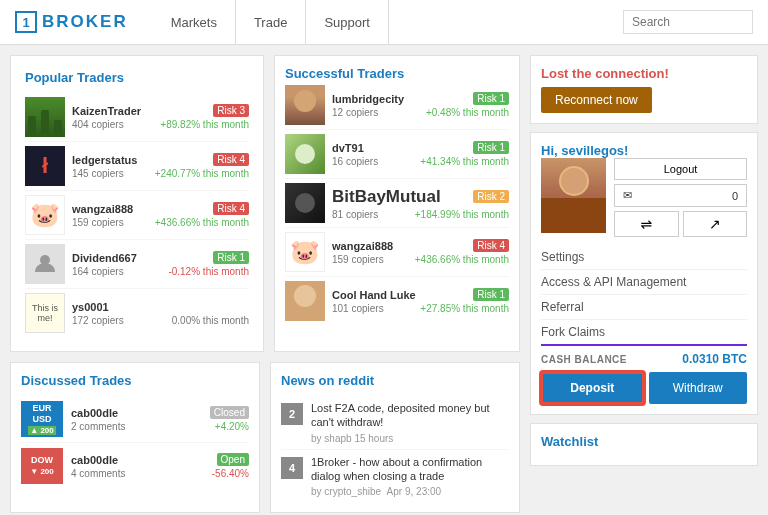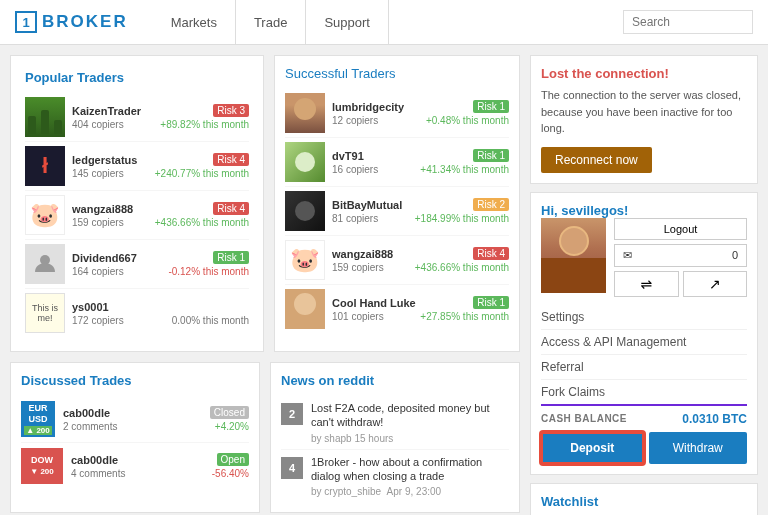--- a/index.html
+++ b/index.html
@@ -106,21 +106,21 @@
             </div>
             <div style="display:flex; justify-content:space-between; font-size:10px; color:#777; margin-top:2px;">
               <span>172 copiers</span>
               <span style="color:#777;">0.00% this month</span>
             </div>
           </div>
         </div>
       </div>
 
       <div style="flex:1; background:#fff; padding:10px; border:1px solid #e0e0e0;">
-        <div style="color:#1a7dc0; font-size:13px; font-weight:normal; margin-bottom:8px;">Successful Traders</div>
+        <div style="color:#1a7dc0; font-size:13px; font-weight:bold; ">Successful Traders</div>
 
         <div style="display:flex; align-items:center; padding:4px 0; border-bottom:1px solid #f5f5f5;">
           <div style="width:40px; height:40px; flex-shrink:0; margin-right:7px; background:#8b6553; display:flex; align-items:center; justify-content:center; overflow:hidden;">
             <div style="width:100%; height:100%; background:linear-gradient(to bottom, #c9956a 30%, #7a5040 100%); display:flex; align-items:flex-start; justify-content:center; padding-top:5px;">
               <div style="width:22px; height:22px; background:#d4a574; border-radius:50%;"></div>
             </div>
           </div>
           <div style="flex:1; min-width:0;">
             <div style="display:flex; align-items:center; justify-content:space-between;">
               <span style="font-size:11px; font-weight:bold;">lumbridgecity</span>
@@ -152,21 +152,21 @@
         </div>
 
         <div style="display:flex; align-items:center; padding:4px 0; border-bottom:1px solid #f5f5f5;">
           <div style="width:40px; height:40px; flex-shrink:0; margin-right:7px; background:#1a1a1a; display:flex; align-items:center; justify-content:center; overflow:hidden;">
             <div style="width:100%; height:100%; background:linear-gradient(135deg,#333,#111); display:flex; align-items:center; justify-content:center;">
               <div style="width:20px; height:20px; background:#555; border-radius:50%;"></div>
             </div>
           </div>
           <div style="flex:1; min-width:0;">
             <div style="display:flex; align-items:center; justify-content:space-between;">
-              <span style="font-size:11px; font-weight:bold;">BitBayMutual</span>
+              <span style="font-size:17px; font-weight:bold;">BitBayMutual</span>
               <span style="font-size:10px; padding:1px 4px; color:#fff; background:#f0ad4e; border-radius:2px;">Risk 2</span>
             </div>
             <div style="display:flex; justify-content:space-between; font-size:10px; color:#777; margin-top:2px;">
               <span>81 copiers</span>
               <span style="color:#5cb85c;">+184.99% this month</span>
             </div>
           </div>
         </div>
 
         <div style="display:flex; align-items:center; padding:4px 0; border-bottom:1px solid #f5f5f5;">
@@ -200,21 +200,21 @@
         </div>
       </div>
     </div>
 
     <div style="display:flex; gap:10px;">
 
       <div style="flex:1; background:#fff; padding:10px; border:1px solid #e0e0e0;">
         <div style="color:#1a7dc0; font-size:13px; font-weight:bold; margin-bottom:8px;">Discussed Trades</div>
 
         <div style="display:flex; align-items:center; padding:5px 0; border-bottom:1px solid #f5f5f5;">
-          <div style="width:34px; height:36px; background:#1a7dc0; display:flex; flex-direction:column; align-items:center; justify-content:center; color:#fff; font-size:9px; font-weight:bold; margin-right:8px; flex-shrink:0; line-height:1.2;">
+          <div style="width:42px; height:36px; background:#1a7dc0; display:flex; flex-direction:column; align-items:center; justify-content:center; color:#fff; font-size:9px; font-weight:bold; margin-right:8px; flex-shrink:0; line-height:1.2;">
             <div>EUR</div>
               <div>USD</div>
             <div style="background:#5cb85c; color:#fff; font-size:8px; padding:0 2px; margin-top:1px;">▲ 200</div>
           </div>
           <div style="flex:1;">
             <div style="display:flex; align-items:center; justify-content:space-between;">
               <span style="font-size:11px; font-weight:bold;">cab00dle</span>
               <span style="background:#bbb; color:#fff; font-size:10px; padding:1px 4px; border-radius:2px;">Closed</span>
             </div>
             <div style="display:flex; justify-content:space-between; font-size:10px; color:#777; margin-top:2px;">
@@ -262,21 +262,20 @@
         </div>
       </div>
 
     </div>
   </div>
 
   <div style="width:228px; flex-shrink:0; display:flex; flex-direction:column; gap:8px;">
 
     <div style="background:#fff; border:1px solid #e0e0e0; padding:10px;">
       <div style="color:#d9534f; font-size:13px; font-weight:bold; margin-bottom:6px;">Lost the connection!</div>
-      <div style="font-size:11px; color:#555; margin-bottom:10px; line-height:1.5;">The connection to the server was closed, because you have been inactive for too long.</div>
       <button style="background:#a16207; color:#fff; border:none; padding:6px 14px; font-size:12px; cursor:pointer; border-radius:2px;">Reconnect now</button>
     </div>
 
     <div style="background:#fff; border:1px solid #e0e0e0; padding:10px;">
       <div style="color:#1a7dc0; font-size:13px; font-weight:bold; ">Hi, sevillegos!</div>
       <div style="display:flex; gap:8px; margin-bottom:8px;">
         <div style="width:65px; height:75px; flex-shrink:0; overflow:hidden; background:linear-gradient(to bottom, #d4a574 0%, #b87c5a 50%, #a06848 100%);">
 
           <div style="width:100%; height:100%; background:linear-gradient(to bottom, #c9956a 0%, #b07050 40%, #904838 100%); position:relative;">
             <div style="position:absolute; top:8px; left:50%; transform:translateX(-50%); width:30px; height:30px; background:#d4a074; border-radius:50%; border:2px solid #e8b880;"></div>

